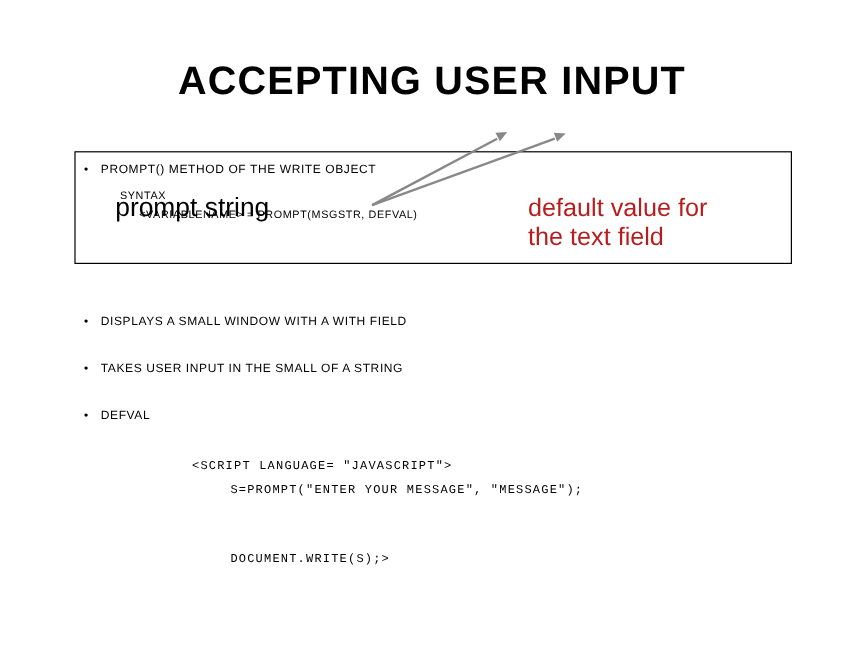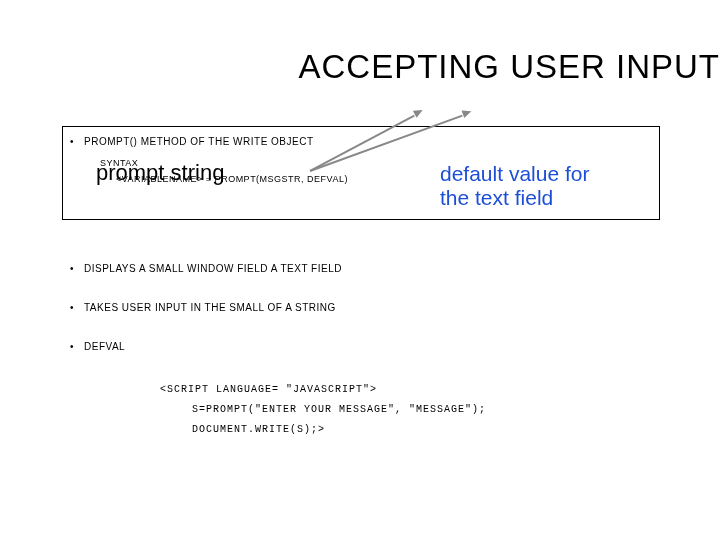--- a/index.html
+++ b/index.html
@@ -15,23 +15,23 @@
   .slide {
     position: relative;
     width: 720px;
     height: 540px;
   }
   .title {
     position: absolute;
     top: 48px;
     left: 0;
     width: 720px;
-    text-align: right;
+    text-align: center;
     font-size: 33px;
-    font-weight: 400;
+    font-weight: 700;
     letter-spacing: 1px;
   }
   .box {
     position: absolute;
     top: 126px;
     left: 62px;
     width: 596px;
     height: 92px;
     border: 1px solid #000;
     background: transparent;
@@ -81,21 +81,21 @@
     color: #000;
     text-align: center;
   }
   .defval-callout {
     position: absolute;
     top: 162px;
     left: 440px;
     width: 170px;
     font-size: 21px;
     line-height: 1.15;
-    color: #1d4ed8;
+    color: #b91c1c;
   }
   .code-block {
     position: absolute;
     top: 380px;
     left: 160px;
     font-family: "Courier New", Courier, monospace;
     font-size: 10px;
     letter-spacing: 1px;
     line-height: 2.0;
   }
@@ -147,21 +147,21 @@
   <div class="box"></div>
 
   <div class="bullets">
     <div class="row">
       <div class="dot">•</div>
       <div class="txt">PROMPT() METHOD OF THE WRITE OBJECT</div>
     </div>
     <div style="height:88px;"></div>
     <div class="row">
       <div class="dot">•</div>
-      <div class="txt">DISPLAYS A SMALL WINDOW FIELD A TEXT FIELD</div>
+      <div class="txt">DISPLAYS A SMALL WINDOW WITH A WITH FIELD</div>
     </div>
     <div class="row">
       <div class="dot">•</div>
       <div class="txt">TAKES USER INPUT IN THE SMALL OF A STRING</div>
     </div>
     <div class="row" style="margin-bottom:0;">
       <div class="dot">•</div>
       <div class="txt">DEFVAL</div>
     </div>
   </div>
@@ -178,16 +178,16 @@
     </div>
   <div class="arrow arrow2">
       <div class="head"></div>
     </div>
 
   <div class="defval-callout">default value for the text field</div>
 
   <div class="code-block">
     <div>&lt;SCRIPT LANGUAGE= "JAVASCRIPT"&gt;</div>
     <div style="padding-left:32px;">S=PROMPT("ENTER YOUR MESSAGE", "MESSAGE");</div>
-    <div style="padding-left:32px;">DOCUMENT.WRITE(S);&gt;</div>
+    <div style="padding-left:32px;margin-top:37px;">DOCUMENT.WRITE(S);&gt;</div>
   </div>
 
 </div>
 
 </body></html>

